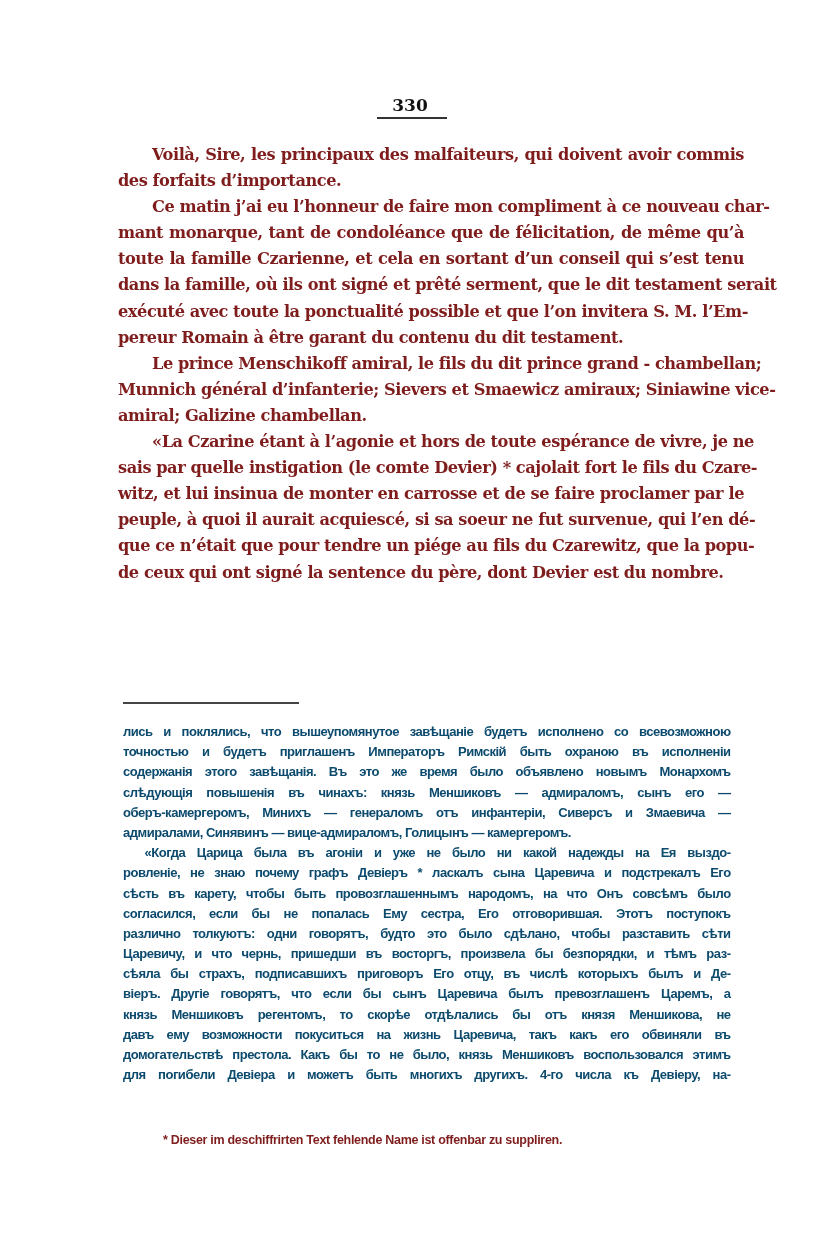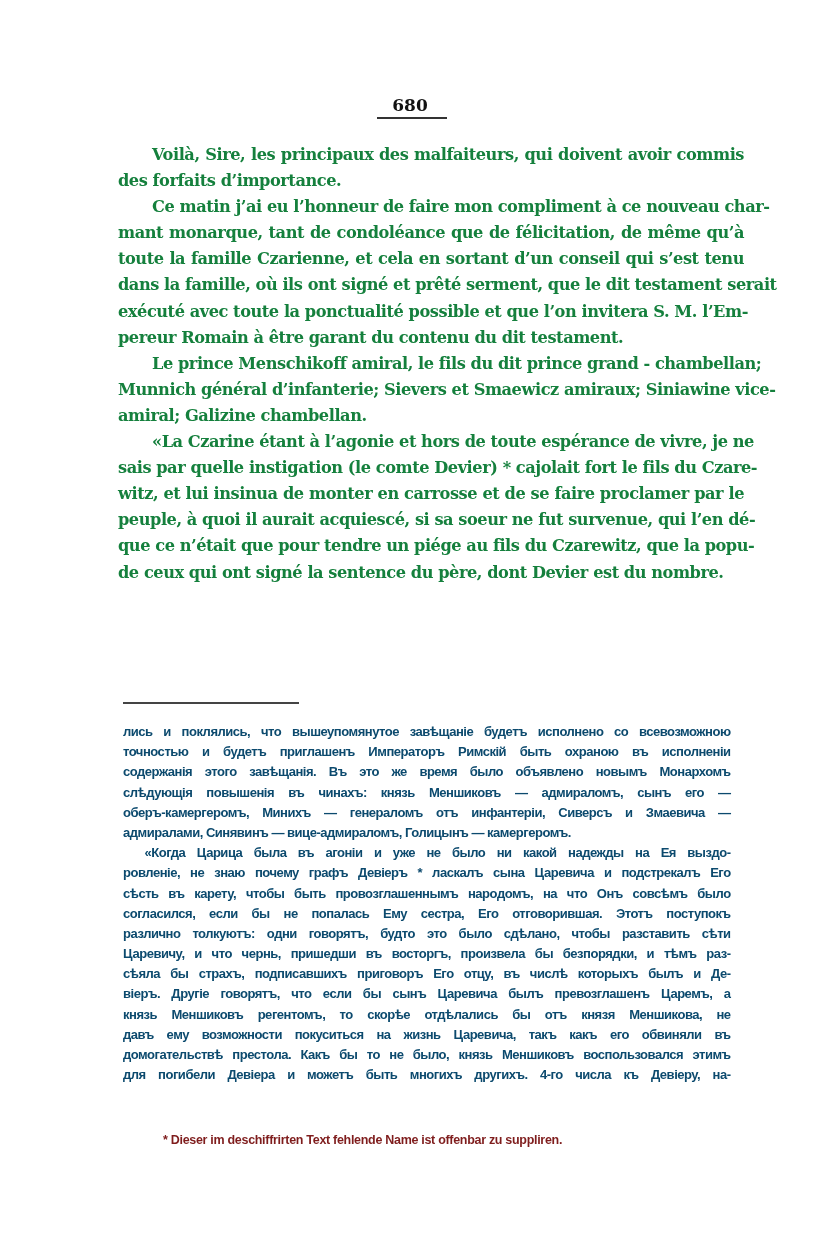--- a/index.html
+++ b/index.html
@@ -8,21 +8,21 @@
     .page-number {
       position: absolute; top: 95px; left: 380px; width: 60px; text-align: center;
       font-family: "DejaVu Serif", serif; font-weight: bold; font-size: 17px; color: #111;
     }
     .page-number-rule {
       position: absolute; top: 117px; left: 377px; width: 70px; height: 0;
       border-top: 2px solid #333;
     }
     .main {
       position: absolute; top: 142px; left: 118px; width: 626px;
-      font-family: "DejaVu Serif", serif; font-weight: bold; font-size: 16.2px; color: #15803d;
+      font-family: "DejaVu Serif", serif; font-weight: bold; font-size: 16.2px; color: #7f1d1d;
     }
     .main .line {
       display: block; height: 26.1px; line-height: 26.1px; white-space: nowrap;
       text-align: justify; text-align-last: justify; letter-spacing: -0.45px;
     }
     .main .line.last { text-align-last: left; }
     .main .line.indent { padding-left: 34px; }
     .footnote-rule {
       position: absolute; top: 702px; left: 123px; width: 176px; height: 0;
       border-top: 2px solid #444;
@@ -42,21 +42,21 @@
       position: absolute; top: 1133px; left: 163px;
       font-family: "Liberation Sans", sans-serif; font-weight: bold; font-size: 12.5px; color: #7f1d1d;
       white-space: nowrap; letter-spacing: -0.3px;
     }
   </style>
 </head>
 <body>
 
 <div class="page">
 
-  <div class="page-number">680</div>
+  <div class="page-number">330</div>
   <div class="page-number-rule"></div>
 
   <div class="main">
 
     <div>
       <span class="line indent">Voilà, Sire, les principaux des malfaiteurs, qui doivent avoir commis</span>
       <span class="line last">des forfaits d’importance.</span>
     </div>
 
     <div>

